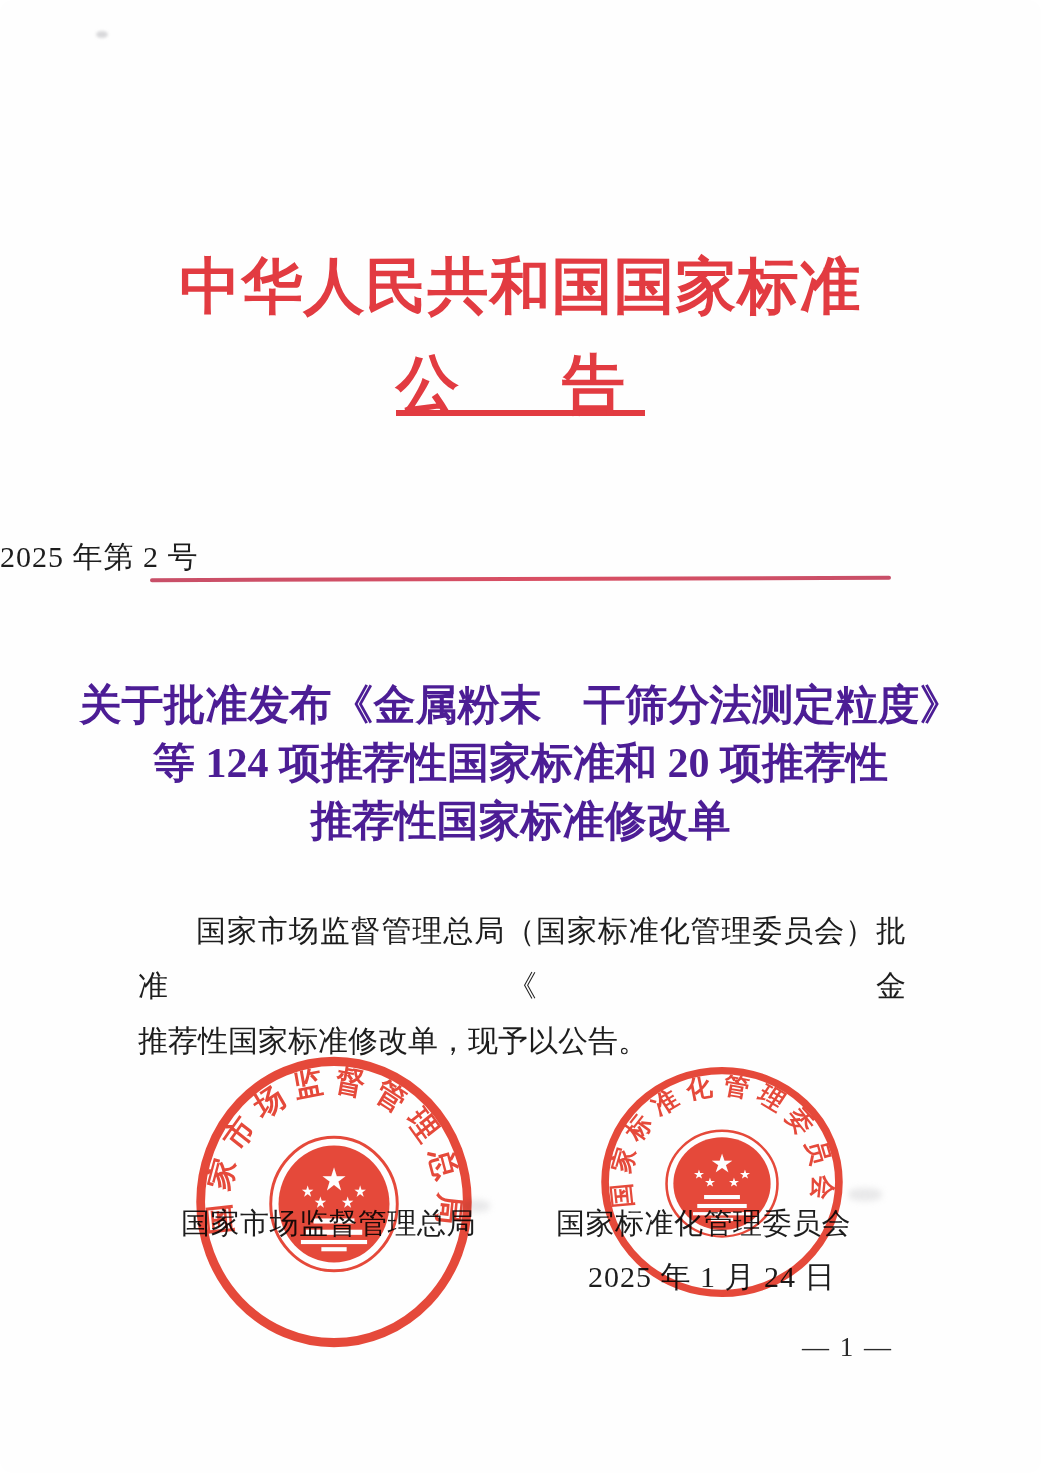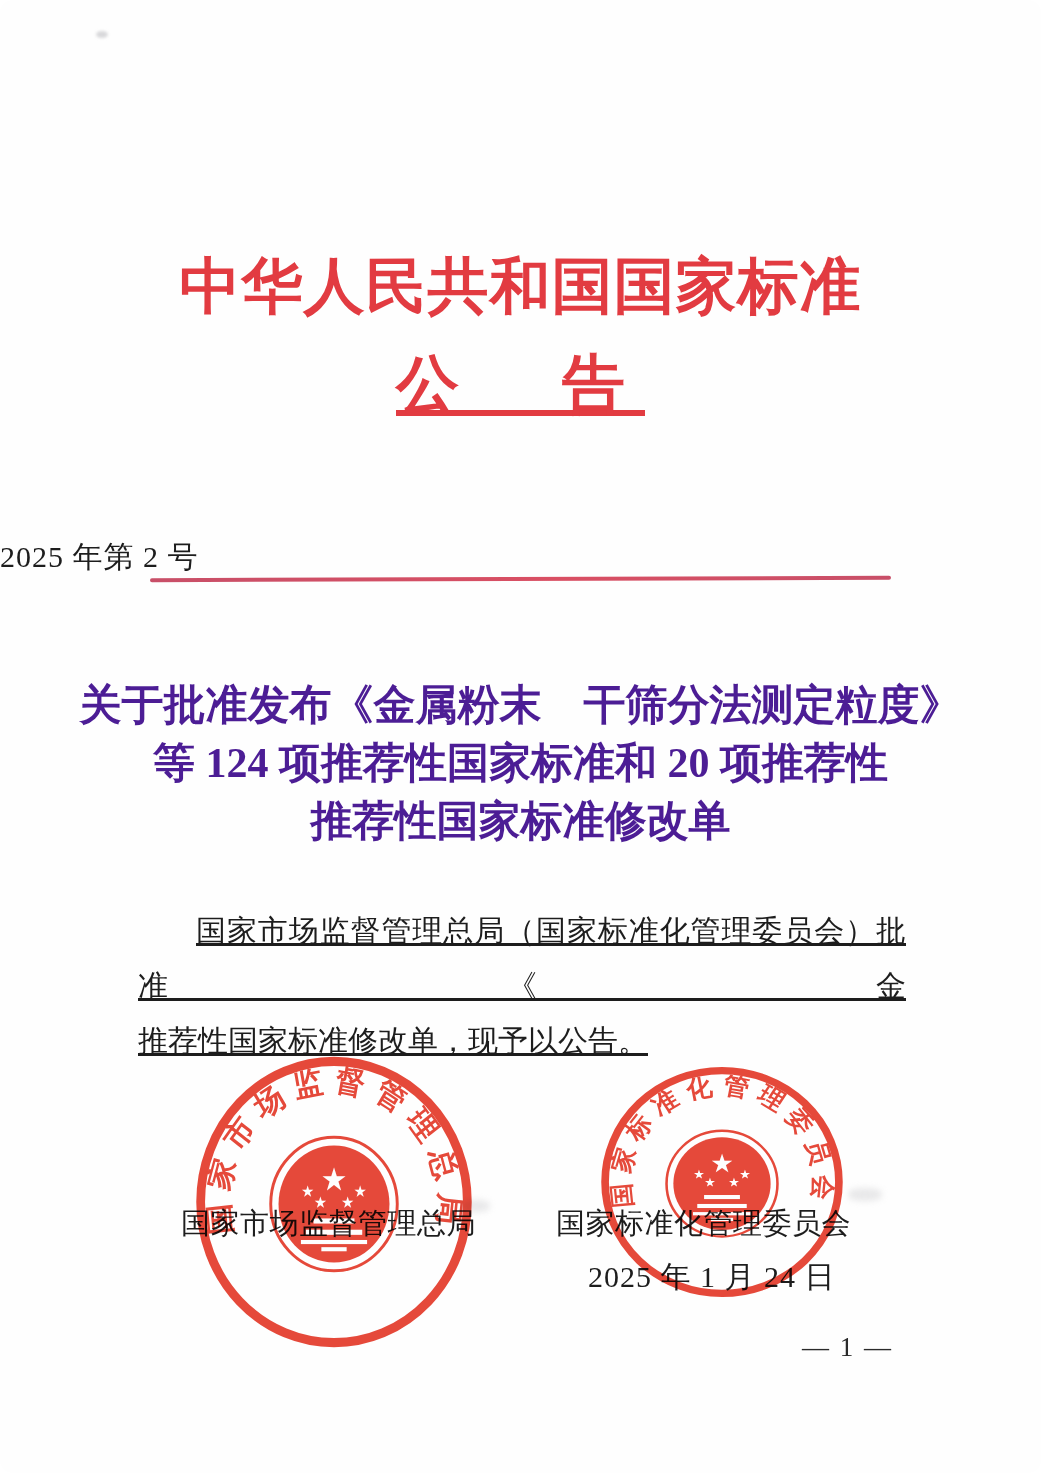--- a/index.html
+++ b/index.html
@@ -46,21 +46,21 @@
   
   .headline {
     position:absolute; top:676px; left:60px; right:60px;
     text-align:center;
     font-weight:700; font-size:42px; line-height:58px;
     color:#4c1d95;
   }
   
   .body-block {
     position:absolute; top:903px; left:138px; width:768px;
-    font-size:30px; line-height:55px; color:var(--ink);text-decoration:underline;
+    font-size:30px; line-height:55px; color:var(--ink);
   }
   .body-line { white-space:nowrap; }
   .body-line.justify { text-align:justify; text-align-last:justify; white-space:normal; }
   .body-line.indent { text-indent:58px; }
   
   .agency-left {
     position:absolute; left:181px; top:1204px;
     font-size:29px; color:var(--ink); letter-spacing:0.5px;
   }
   .agency-right {

